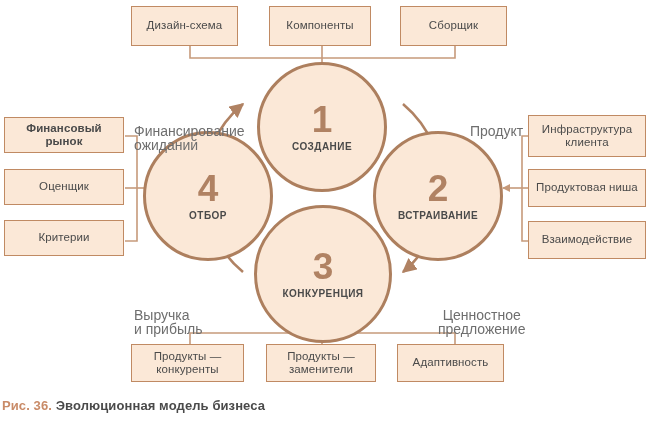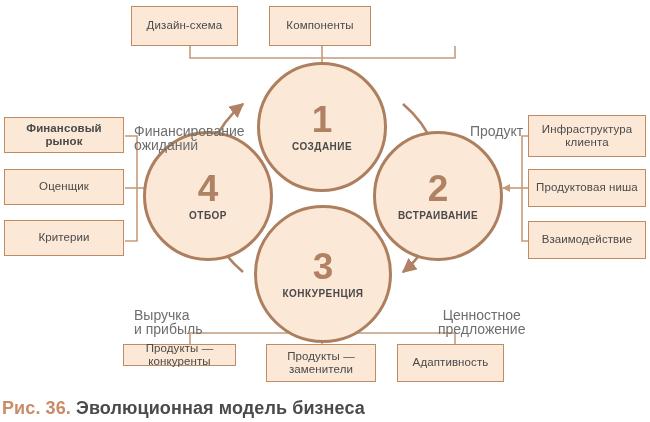--- a/index.html
+++ b/index.html
@@ -66,21 +66,21 @@
     font-size:14px;
     line-height:14px;
     white-space:pre-line;
     margin-top:44px;
   }
 
   
   #caption{
     position:absolute;
     left:2px;top:398px;
-    font-size:18px;
+    font-size:13px;
     font-weight:bold;
     letter-spacing:.1px;
   }
   #caption .fignum{color:#C98B68;}
   #caption .figtxt{color:#4A4A4A;}
 
   svg{position:absolute;left:0;top:0;overflow:visible;}
 </style>
 </head>
 <body>
@@ -128,32 +128,35 @@
       <path d="M243,272 A112,112 0 0,1 212,231" marker-end="url(#ahd)"></path>
     </g>
   </svg>
 
   <div class="box" style="left:131px;top:6px;width:107px;height:40px;">
     <span>Дизайн-схема</span>
   </div>
   <div class="box" style="left:269px;top:6px;width:102px;height:40px;">
     <span>Компоненты</span>
   </div>
+  <div class="box" style="left:400px;top:6px;width:107px;height:40px;">
+    <span>Сборщик</span>
+  </div>
 
   <div class="box" style="left:528px;top:115px;width:118px;height:42px;">
     <span>Инфраструктура клиента</span>
   </div>
   <div class="box" style="left:528px;top:169px;width:118px;height:38px;">
     <span>Продуктовая ниша</span>
   </div>
   <div class="box" style="left:528px;top:221px;width:118px;height:38px;">
     <span>Взаимодействие</span>
   </div>
 
-  <div class="box" style="left:123px;top:344px;width:113px;height:22px;">
+  <div class="box" style="left:131px;top:344px;width:113px;height:38px;">
     <span>Продукты — конкуренты</span>
   </div>
   <div class="box" style="left:266px;top:344px;width:110px;height:38px;">
     <span>Продукты — заменители</span>
   </div>
   <div class="box" style="left:397px;top:344px;width:107px;height:38px;">
     <span>Адаптивность</span>
   </div>
 
   <div class="box" style="left:4px;top:117px;width:120px;height:36px;font-weight:bold;">

